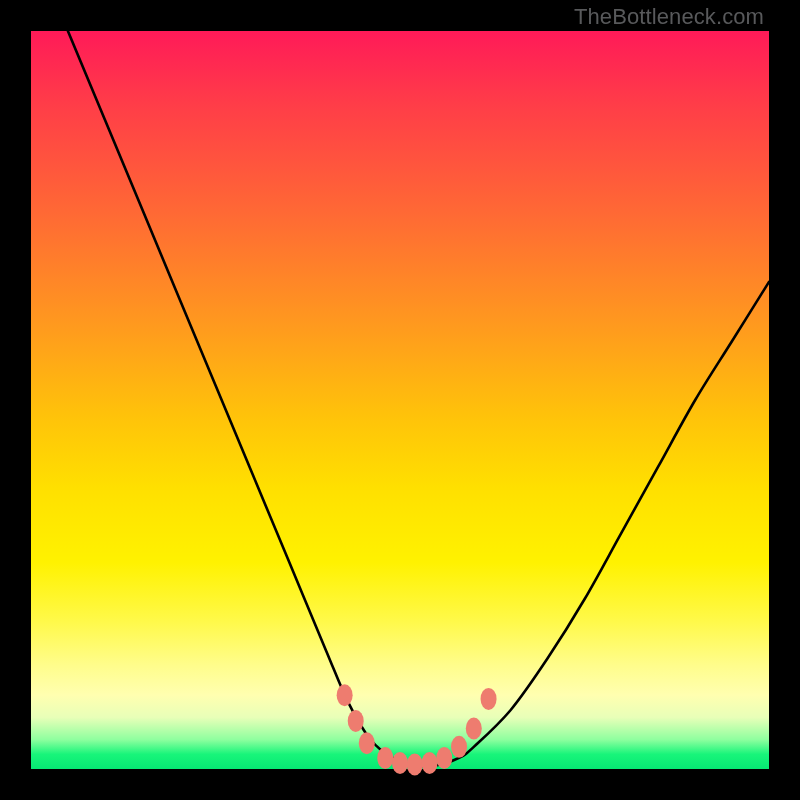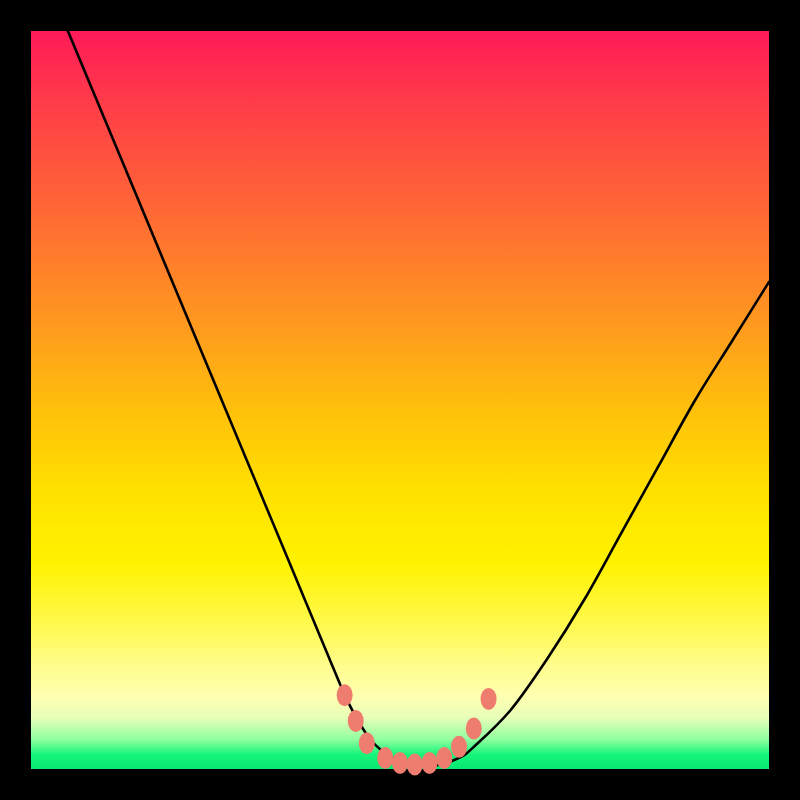--- a/index.html
+++ b/index.html
@@ -78,13 +78,14 @@
         <ellipse cx="369" cy="732.096" rx="8" ry="11" fill="#ee7c6f"></ellipse>
         <ellipse cx="383.76" cy="733.572" rx="8" ry="11" fill="#ee7c6f"></ellipse>
         <ellipse cx="398.52000000000004" cy="732.096" rx="8" ry="11" fill="#ee7c6f"></ellipse>
         <ellipse cx="413.28000000000003" cy="726.93" rx="8" ry="11" fill="#ee7c6f"></ellipse>
         <ellipse cx="428.03999999999996" cy="715.86" rx="8" ry="11" fill="#ee7c6f"></ellipse>
         <ellipse cx="442.8" cy="697.41" rx="8" ry="11" fill="#ee7c6f"></ellipse>
         <ellipse cx="457.56" cy="667.89" rx="8" ry="11" fill="#ee7c6f"></ellipse>
       </g>
   </svg>
 
+  <div class="watermark">TheBottleneck.com</div>
 </div>
 
 </body></html>

